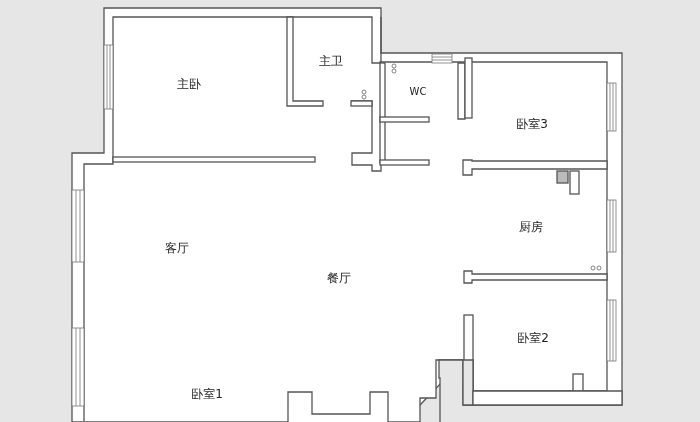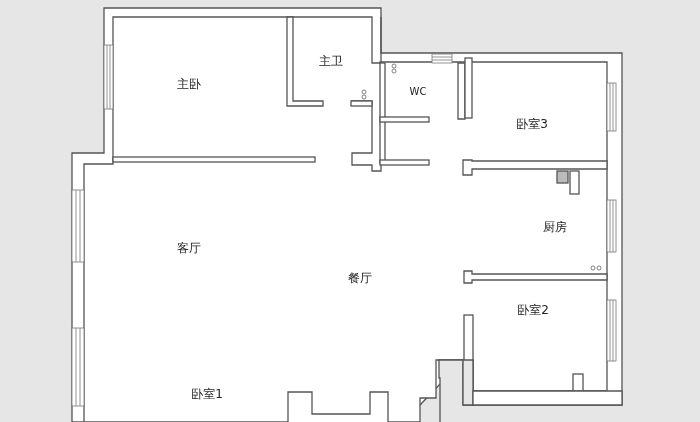--- a/index.html
+++ b/index.html
@@ -80,17 +80,17 @@
     <circle cx="394" cy="71" r="2"></circle>
     <circle cx="593" cy="268" r="2"></circle>
     <circle cx="599" cy="268" r="2"></circle>
   </g>
 </svg>
 
 <div class="lbl" style="left:189px;top:84px">主卧</div>
 <div class="lbl" style="left:331px;top:61px">主卫</div>
 <div class="lbl small" style="left:418px;top:91px">WC</div>
 <div class="lbl" style="left:532px;top:124px">卧室3</div>
-<div class="lbl" style="left:189px;top:248px">客厅</div>
-<div class="lbl" style="left:360px;top:278px">餐厅</div>
-<div class="lbl" style="left:555px;top:227px">厨房</div>
-<div class="lbl" style="left:533px;top:310px">卧室2</div>
+<div class="lbl" style="left:177px;top:248px">客厅</div>
+<div class="lbl" style="left:339px;top:278px">餐厅</div>
+<div class="lbl" style="left:531px;top:227px">厨房</div>
+<div class="lbl" style="left:533px;top:338px">卧室2</div>
 <div class="lbl" style="left:207px;top:394px">卧室1</div>
 
 </body></html>

